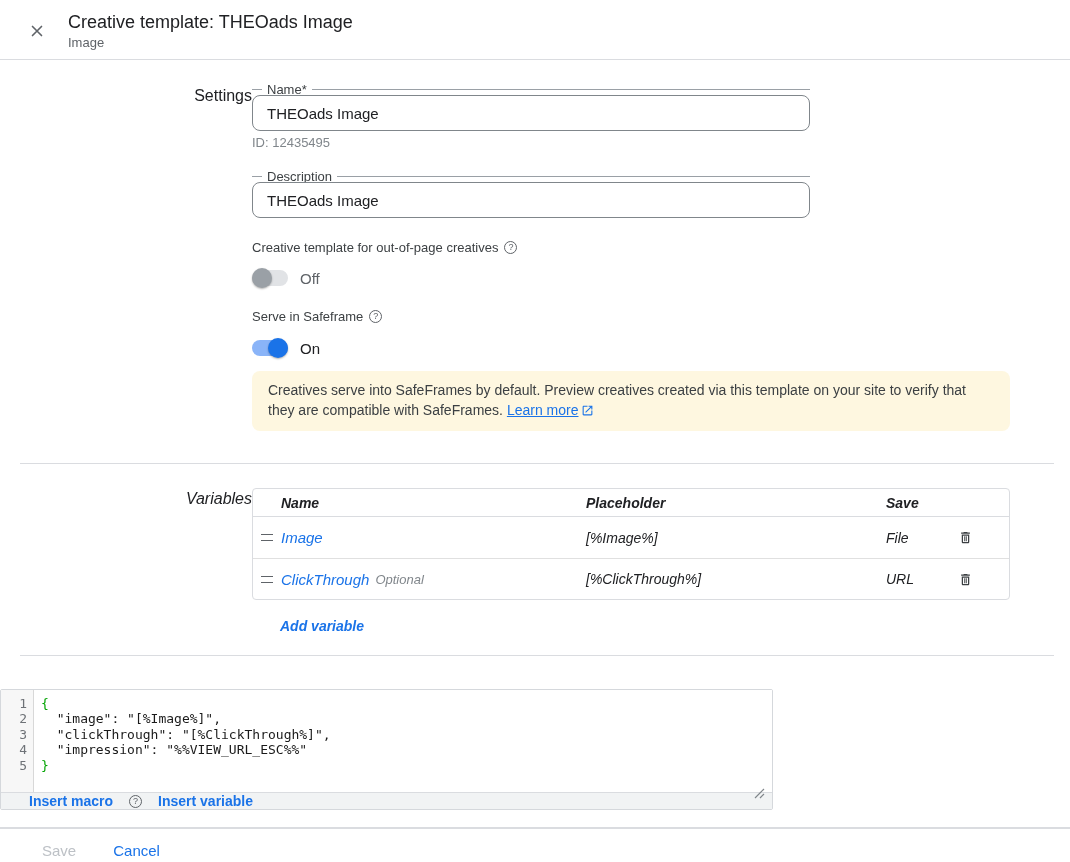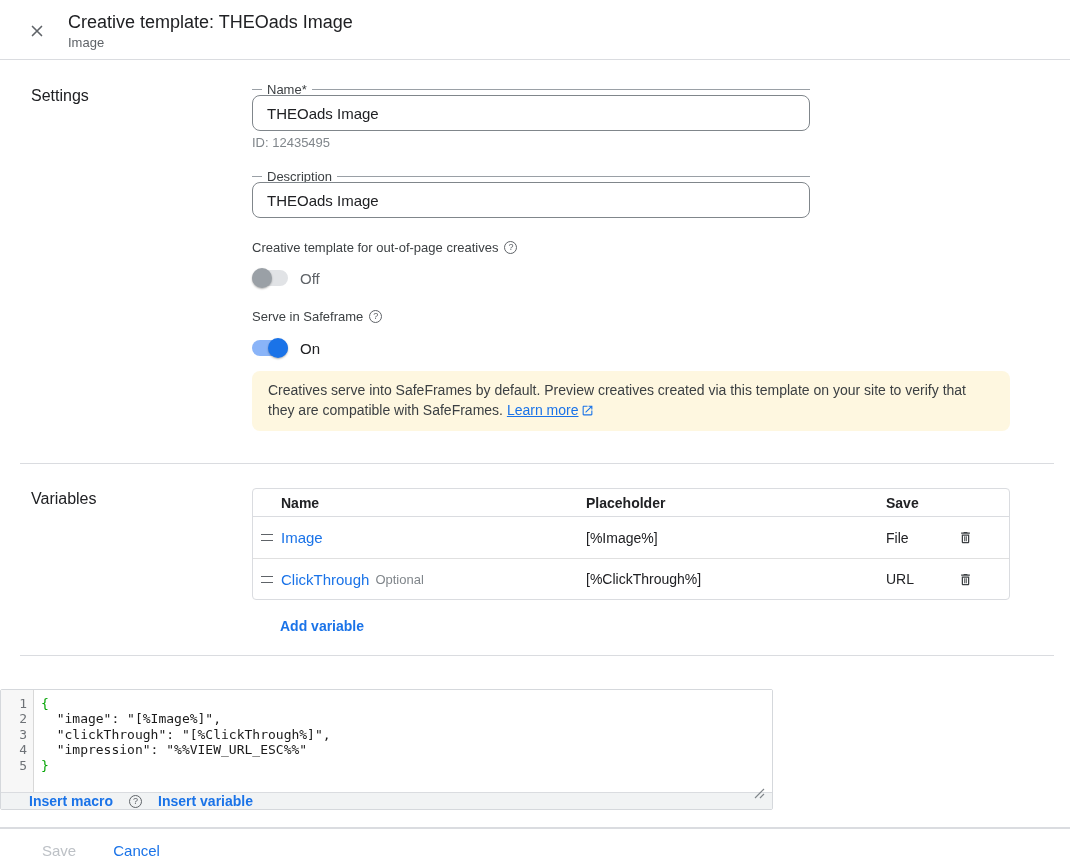--- a/index.html
+++ b/index.html
@@ -9,21 +9,21 @@
   
   .header { position:relative; height:60px; border-bottom:1px solid #dadce0; }
   .close-btn { position:absolute; left:26px; top:20px; width:22px; height:22px;
     display:flex; align-items:center; justify-content:center; cursor:pointer; }
   .title-block { position:absolute; left:68px; top:10px; }
   .page-title { font-size:18px; line-height:24px; color:#202124; font-weight:400; }
   .page-subtitle { font-size:13px; line-height:17px; color:#5f6368; }
 
   
   .section { display:flex; }
-  .section-label-col { width:252px; padding-left:31px; flex:none; }
+  .section-label-col { width:252px; padding-left:47px; flex:none;text-align:right; }
   .section-heading { font-size:16px; font-weight:500; color:#202124; }
   .divider { border:none; border-top:1px solid #dadce0; margin:0 16px 0 20px; }
 
   
   .settings { padding-top:23px; padding-bottom:32px; }
   .settings .section-label-col { padding-top:4px; }
   .field-label-row { display:flex; align-items:center; width:558px; height:12px; }
   .field-label-row .lead { width:10px; height:1px; background:#9aa0a6; flex:none; }
   .field-label-row .trail { flex:1; height:1px; background:#9aa0a6; }
   .field-label-row span.lbl { font-size:13px; color:#3c4043; padding:0 5px; white-space:nowrap; }
@@ -50,21 +50,21 @@
   .toggle.on .knob { right:0; background:#1a73e8; }
   .toggle-state { margin-left:12px; font-size:15px; }
   .toggle-state.off { color:#5f6368; }
   .toggle-state.on { color:#202124; }
   .notice { margin-top:13px; width:758px; background:#fef7e0; border-radius:8px;
     padding:9px 16px; font-size:14px; line-height:20px; color:#3c4043; }
   .notice a { color:#1a73e8; text-decoration:underline; cursor:pointer; }
   .ext-icon { display:inline-block; vertical-align:-2px; margin-left:3px; }
 
   
-  .variables { padding-top:24px; padding-bottom:20px; }
+  .variables { padding-top:24px; padding-bottom:20px;font-style:italic; }
   .variables .section-label-col { padding-top:2px; }
   .var-table { width:758px; border:1px solid #dadce0; border-radius:4px; background:#fff; }
   .thead { display:flex; height:28px; align-items:center; border-bottom:1px solid #dadce0; }
   .trow { display:flex; height:41px; align-items:center; }
   .trow + .trow { border-top:1px solid #e0e0e0; }
   .col-name { width:333px; padding-left:28px; display:flex; align-items:center; }
   .thead .col-name { font-weight:700; font-size:14px; }
   .col-ph { width:300px; font-size:14px; }
   .thead .col-ph { font-weight:700; }
   .col-type { width:70px; font-size:14px; }

